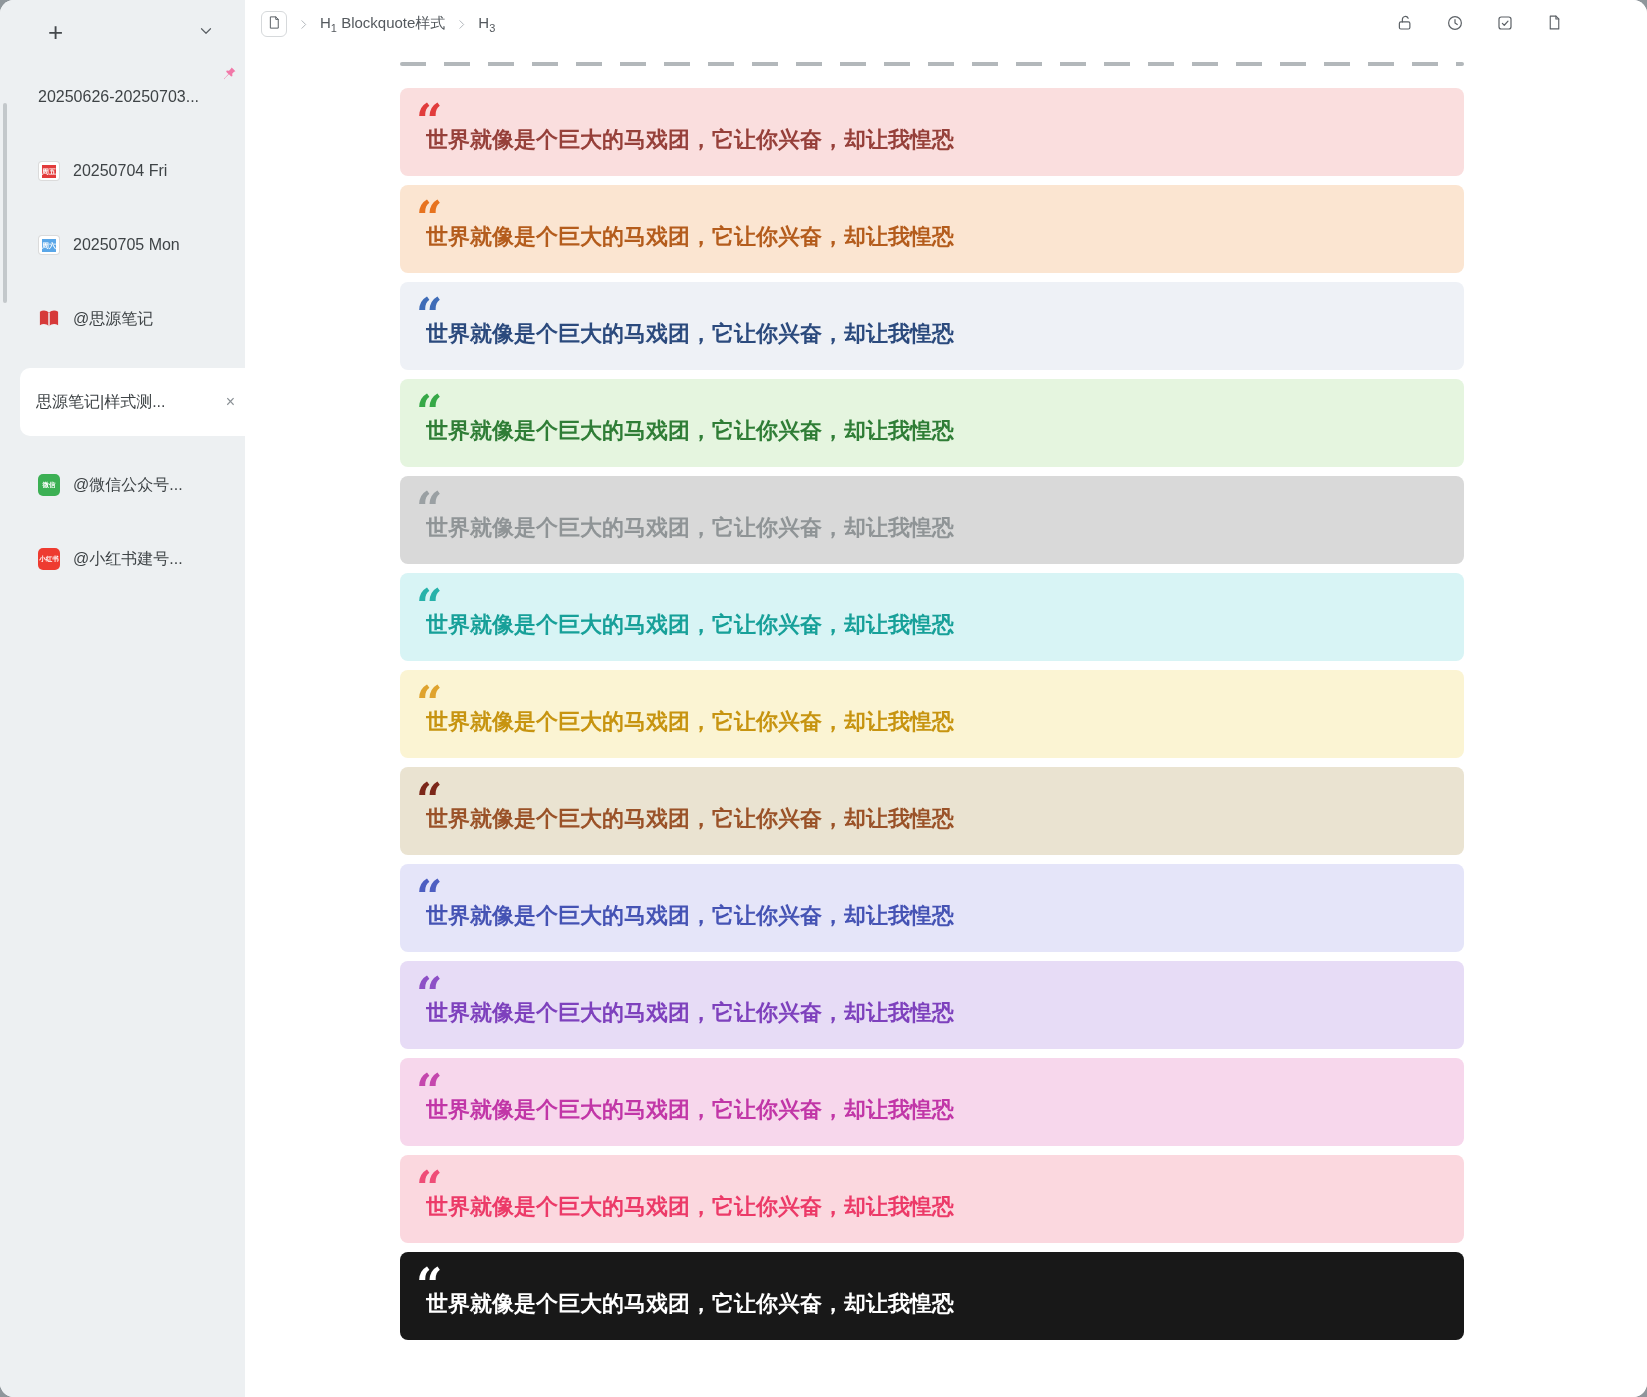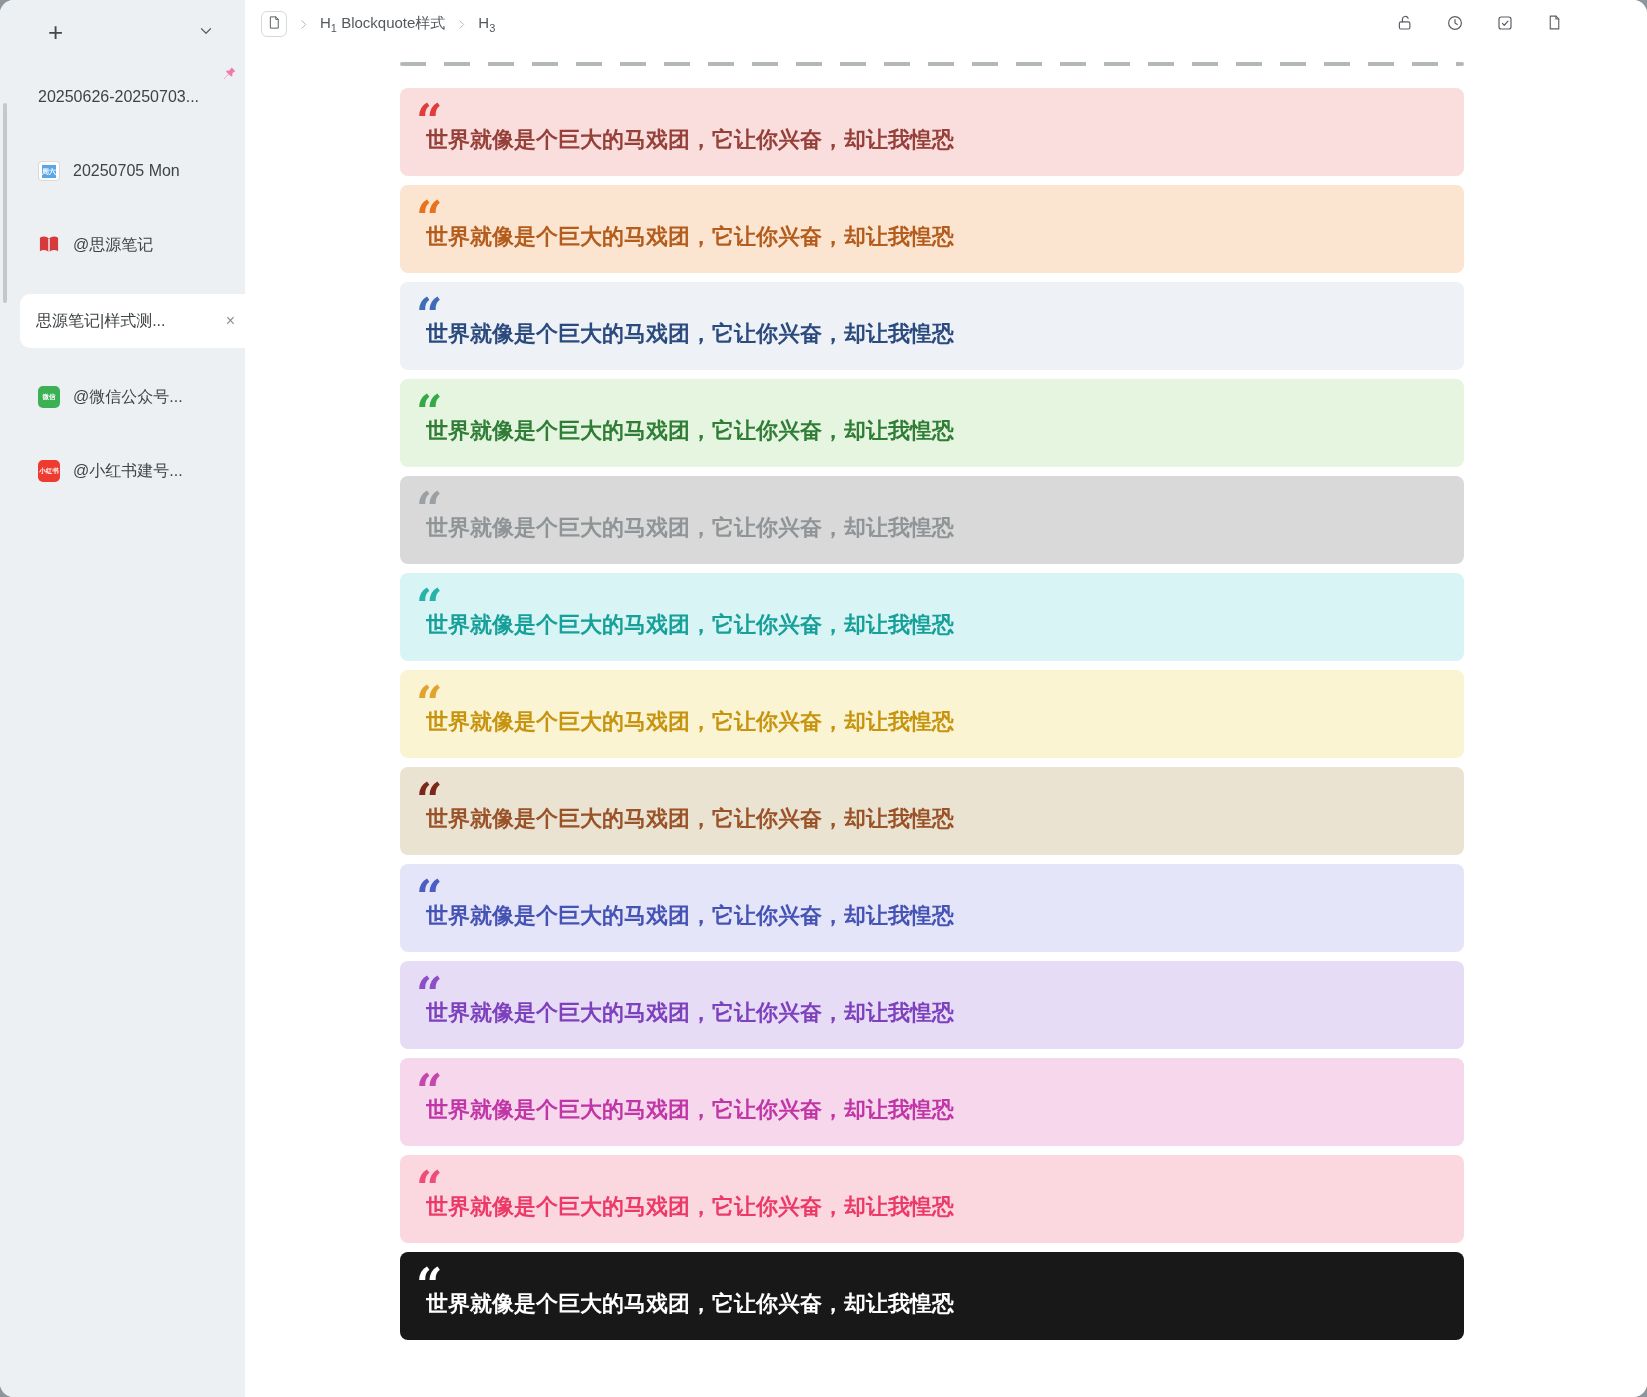--- a/index.html
+++ b/index.html
@@ -11,21 +11,21 @@
   .sidebar{width:245px;background:#edf0f2;position:relative;flex-shrink:0}
   .sb-scroll-track{position:absolute;left:0;top:48px;bottom:0;width:8px}
   .sb-scroll-thumb{position:absolute;left:3px;top:55px;width:4px;height:200px;background:#c3c8cb;border-radius:2px}
   .sb-top{height:64px;display:flex;align-items:center;justify-content:space-between;padding:0 30px 0 48px}
   .plus-btn{font-size:26px;font-weight:300;color:#44484c;background:none;border:none;cursor:pointer;line-height:1}
   .chev-btn{background:none;border:none;cursor:pointer;display:flex}
   .tab-list{display:flex;flex-direction:column;gap:24px;padding-top:8px}
   .tab{height:50px;display:flex;align-items:center;padding-left:38px;font-size:16px;color:#3e4346;position:relative;cursor:pointer}
   .tab .ticon{margin-right:13px;display:flex;flex-shrink:0;align-items:center;justify-content:center}
   .tab-label{white-space:nowrap;overflow:hidden;max-width:180px}
-  .tab.active{background:#fff;height:54px;margin-left:20px;padding-left:16px;border-radius:10px 0 0 10px}
+  .tab.active{background:#fff;height:68px;margin-left:20px;padding-left:16px;border-radius:10px 0 0 10px}
   .tab.active .tab-label{max-width:170px}
   .close-x{position:absolute;right:10px;top:50%;transform:translateY(-50%);color:#8a9095;font-size:16px;background:none;border:none;cursor:pointer;line-height:1}
   .pin-wrap{position:absolute;right:8px;top:-6px;display:flex}
   .cal{width:22px;height:20px;border-radius:4px;overflow:hidden;background:#fff;border:1px solid rgba(0,0,0,.14);display:flex;flex-direction:column}
   .cal-t{display:block;height:13px;font-size:7px;font-weight:700;color:#fff;text-align:center;line-height:13px;letter-spacing:0}
   .cal-red .cal-t{background:#e23b3b}
   .cal-blue .cal-t{background:#5aa7e8}
   .badge{width:22px;height:22px;border-radius:5px;color:#fff;display:flex;align-items:center;justify-content:center;font-size:6.5px;font-weight:700}
   .badge.xhs{background:#ee3b30}
   .badge.wx{background:#3cb054}
@@ -76,20 +76,26 @@
       <div class="tab">
         <span class="pin-wrap">
           <svg width="15" height="15" viewBox="0 0 24 24">
               <path fill="#f178a8" d="M15.5 2.5l6 6-2.2.8-3 3 .4 3.6-2 .9-3.6-3.6L5 19.3 3.6 21 3 20.4l1.7-1.6 5.6-6.1-3.6-3.6.9-2 3.6.4 3-3z"></path>
             </svg>
         </span>
         <span class="tab-label">20250626-20250703...</span>
       </div>
 
 
+      <div class="tab">
+        <span class="ticon cal cal-red">
+          <span class="cal-t">周五</span>
+        </span>
+        <span class="tab-label">20250704 Fri</span>
+      </div>
 
       <div class="tab">
         <span class="ticon cal cal-blue">
           <span class="cal-t">周六</span>
         </span>
         <span class="tab-label">20250705 Mon</span>
       </div>
 
       <div class="tab">
         <span class="ticon">

